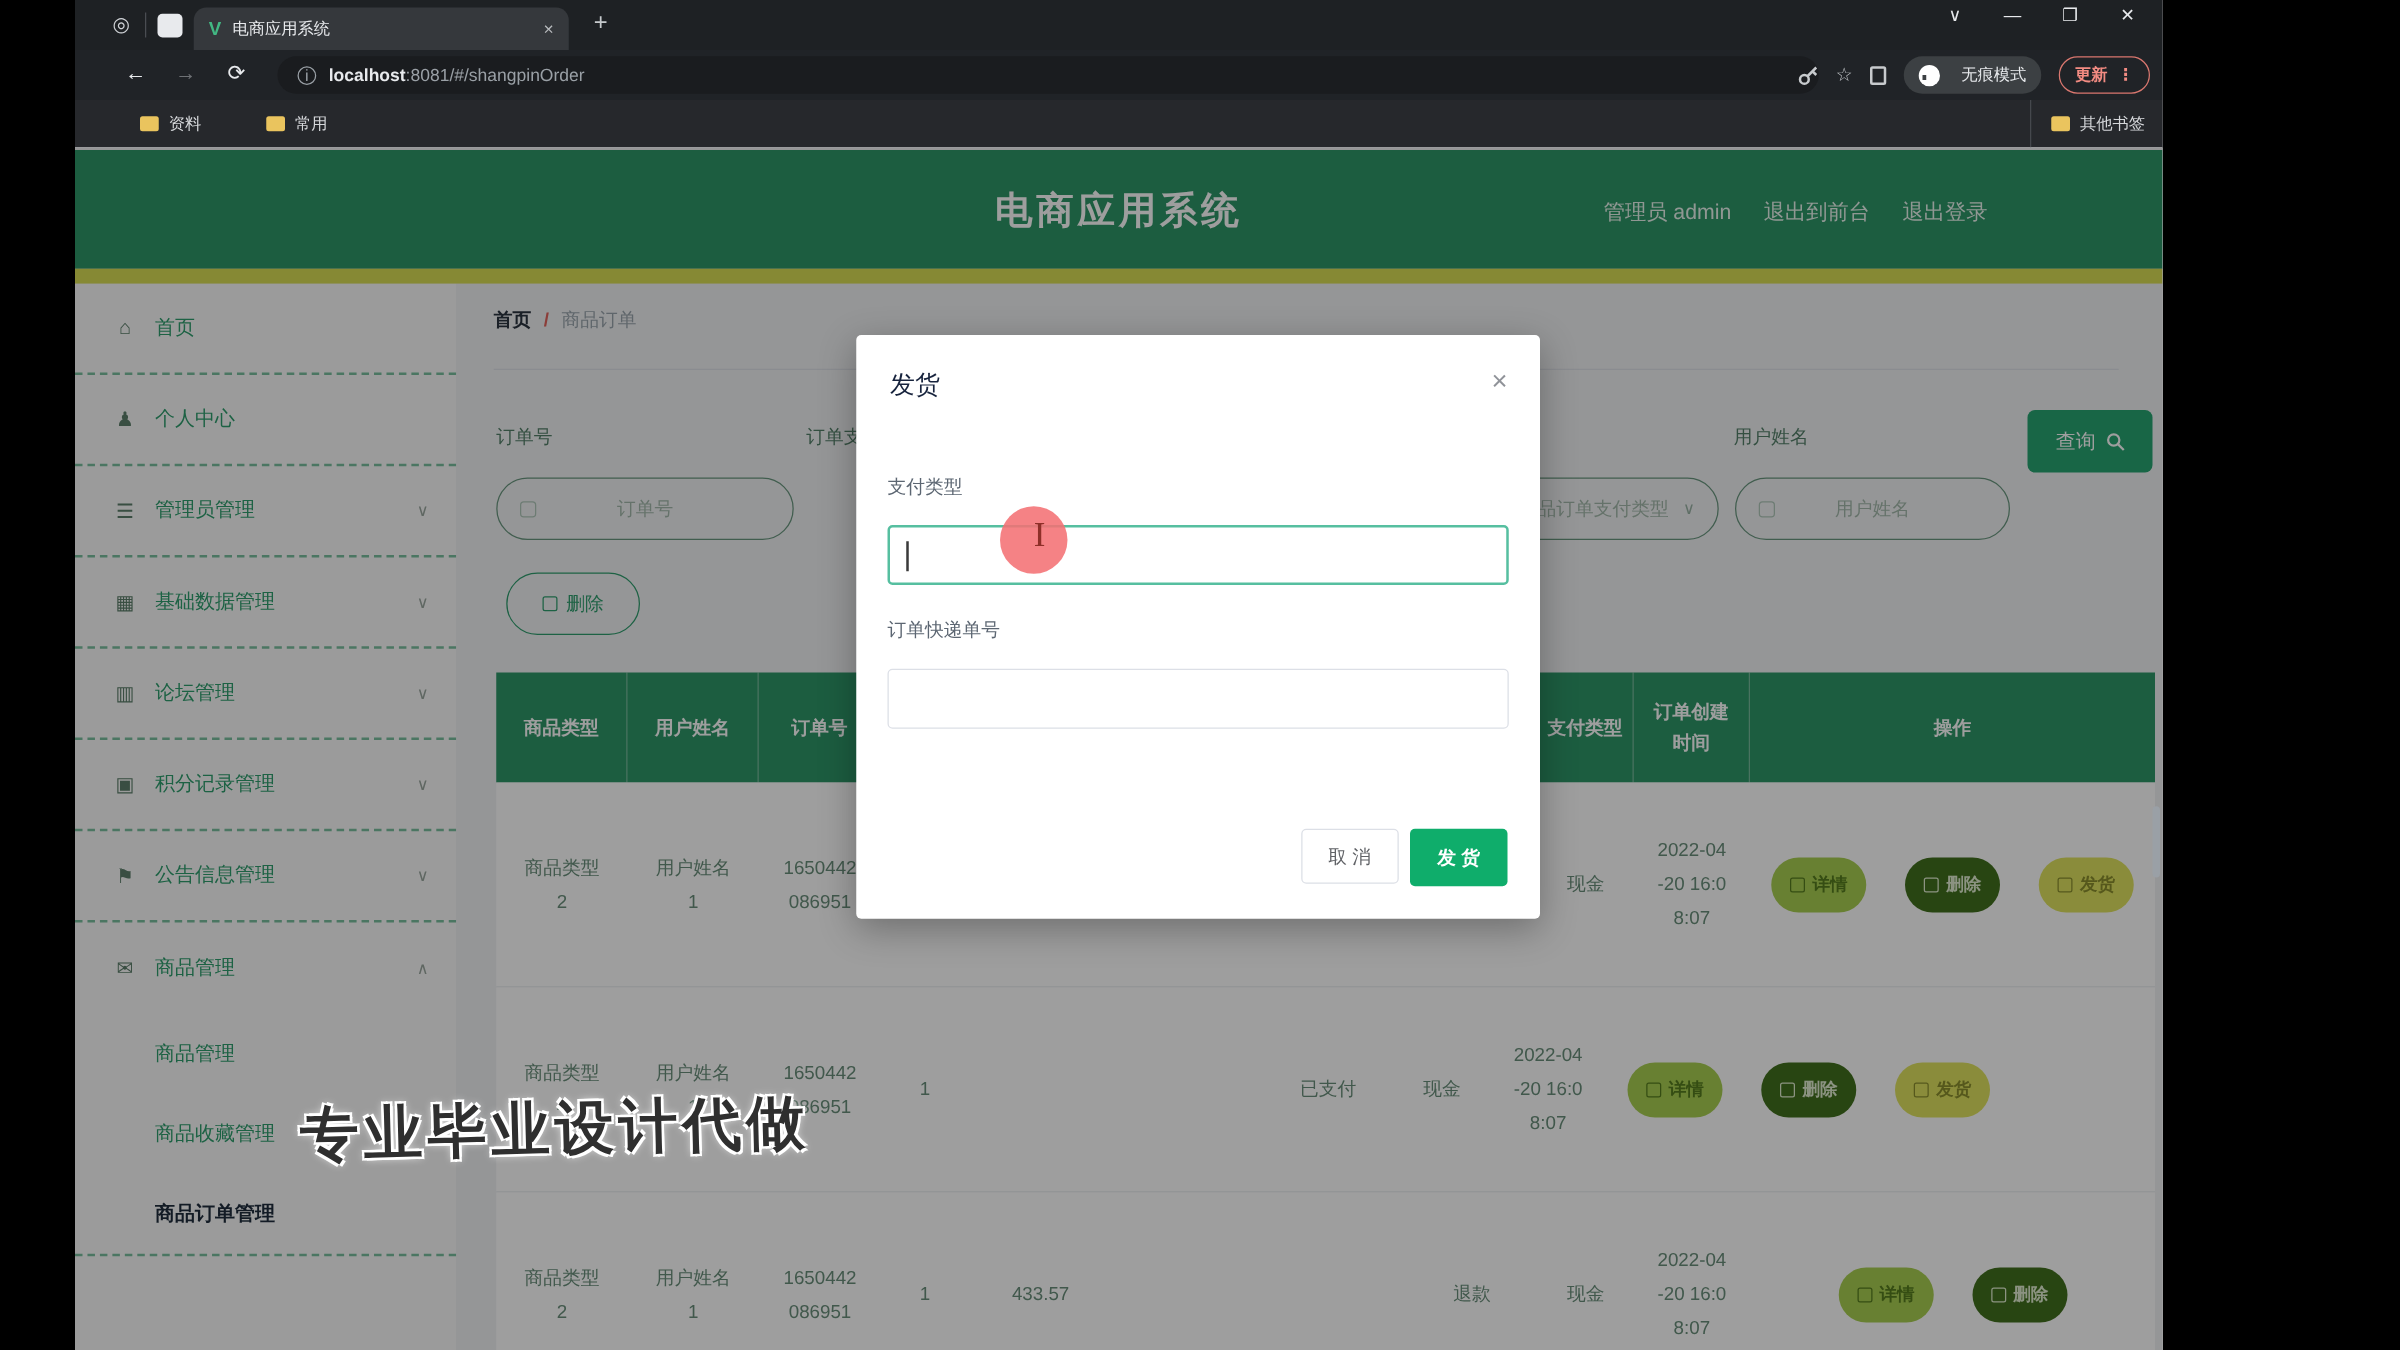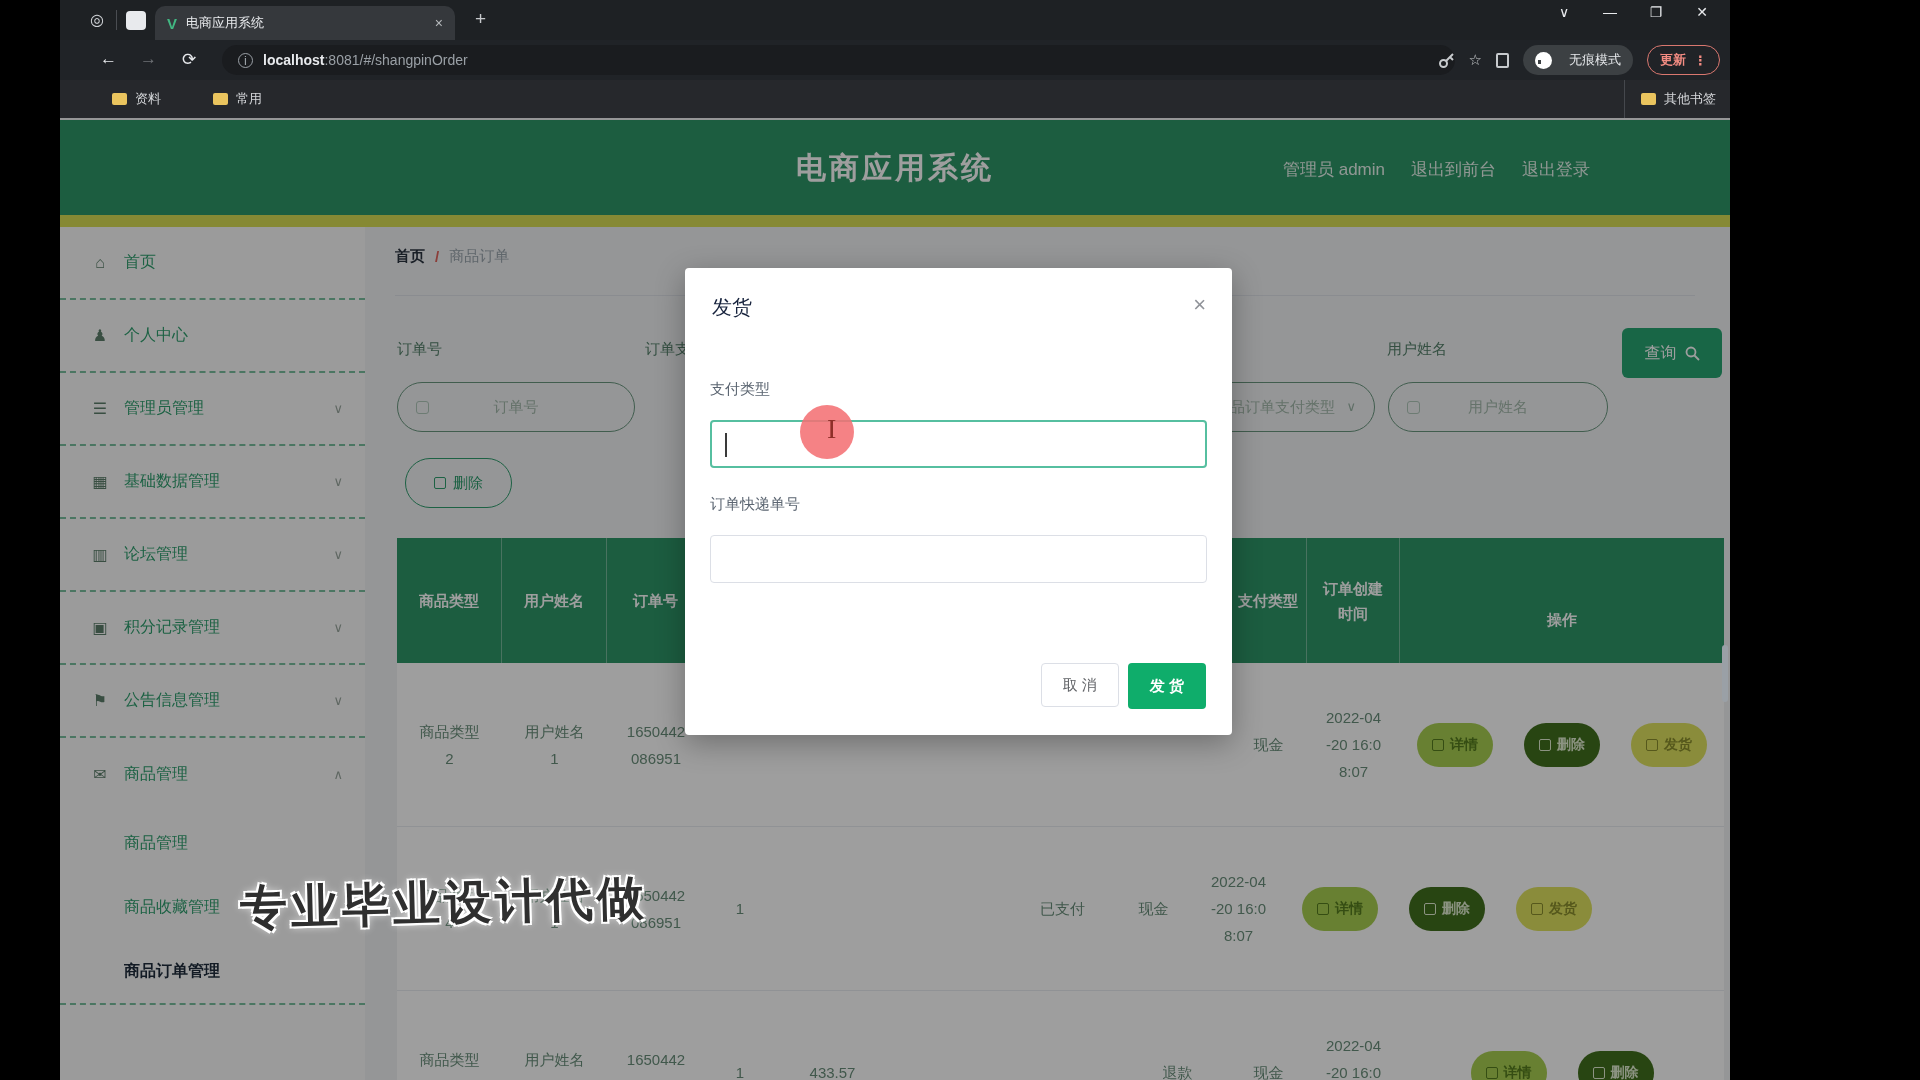--- a/index.html
+++ b/index.html
@@ -271,21 +271,21 @@
               <div class="th" style="width: 105px;">商品类型</div>
               <div class="th" style="width: 105px;">用户姓名</div>
               <div class="th" style="width: 98px;">订单号</div>
               <div class="th" style="width: 70px;"></div>
               <div class="th" style="width: 115px;"></div>
               <div class="th" style="width: 235px;"></div>
               <div class="th" style="width: 105px;"></div>
               <div class="th" style="width: 77px;">支付类型</div>
               <div class="th" style="width: 93px;">订单创建
 时间</div>
-              <div class="th" style="width: 324px; margin-top: 37px;">操作</div>
+              <div class="th" style="width: 324px;">操作</div>
             </div>
             <div class="tr">
               <div class="td" style="width: 105px;">商品类型
 2</div>
               <div class="td" style="width: 105px;">用户姓名
 1</div>
               <div class="td" style="width: 98px;">1650442
 086951</div>
               <div class="td" style="width: 70px;"></div>
               <div class="td" style="width: 115px;"></div>

